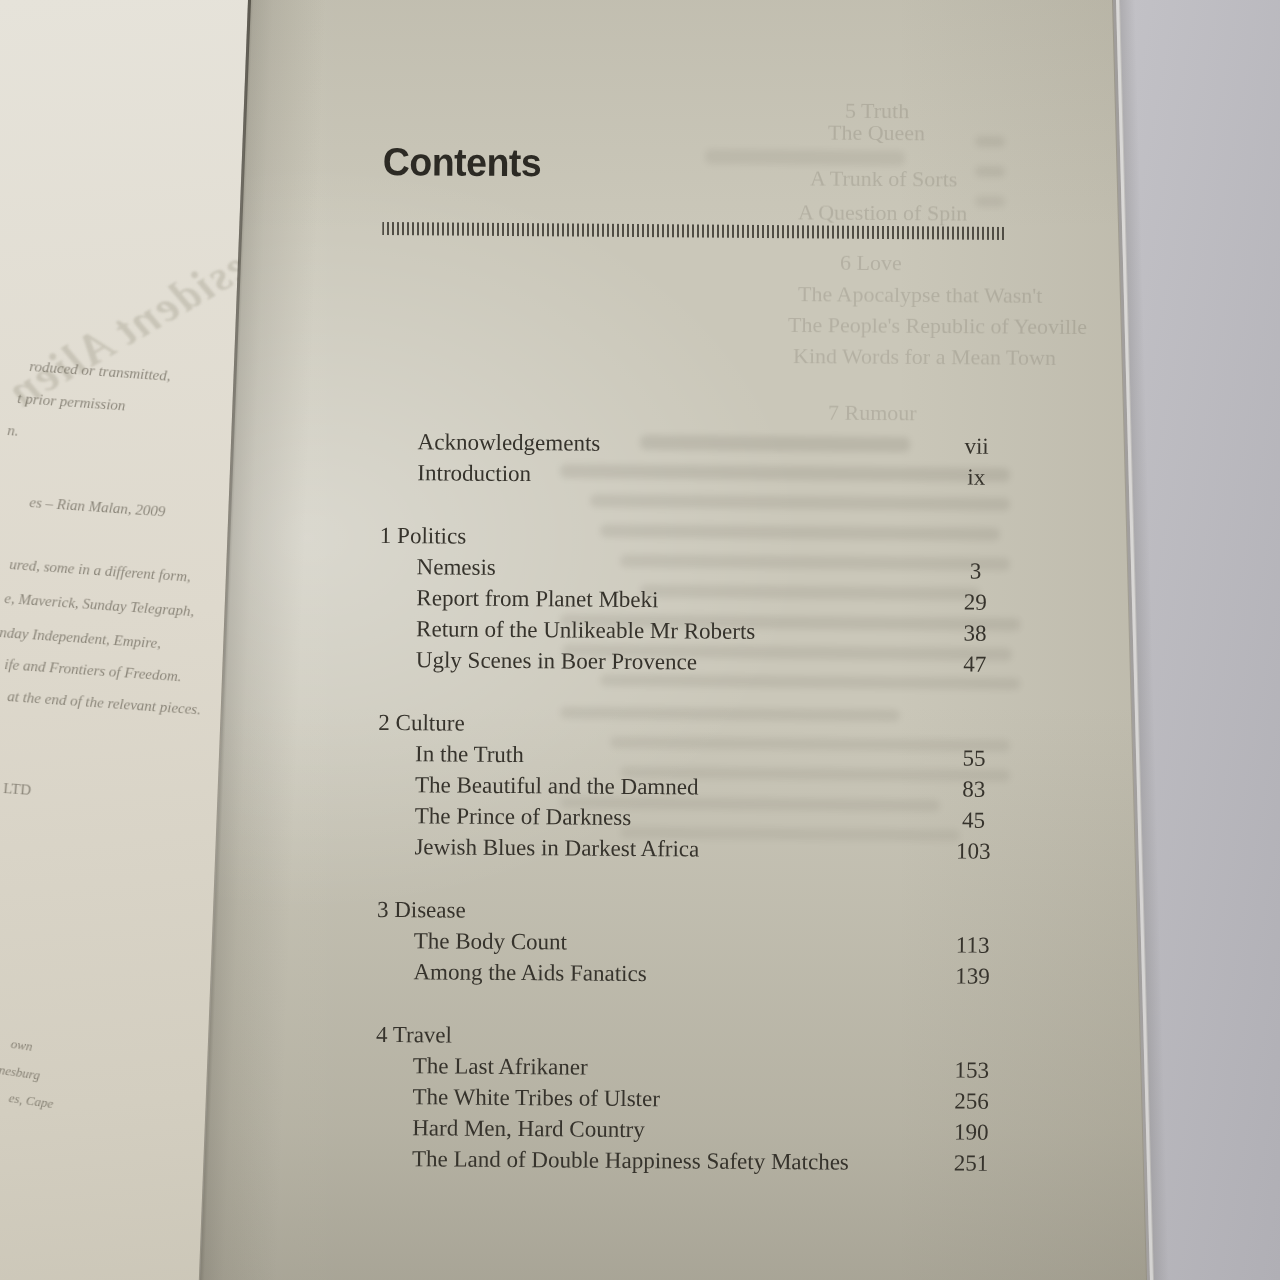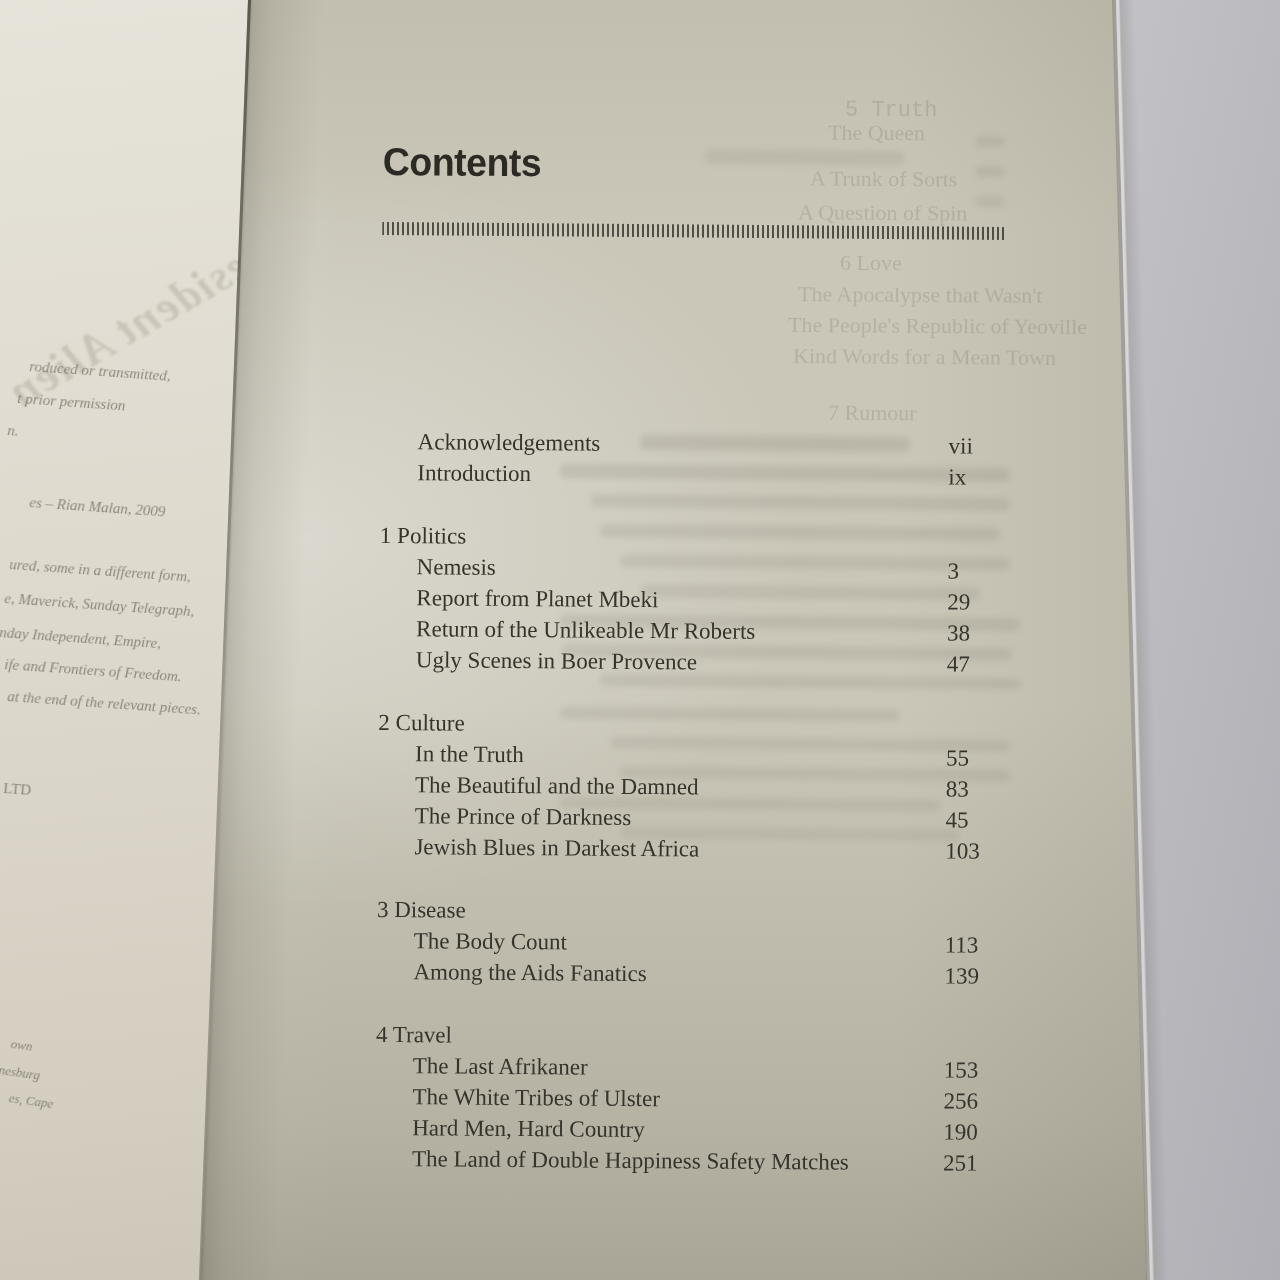--- a/index.html
+++ b/index.html
@@ -59,21 +59,21 @@
   .content{position:absolute;left:383px;top:140px;width:624px;
     transform:rotate(0.45deg);transform-origin:0 0;color:#36332c;}
   .page-title{position:absolute;left:0;top:0;margin:0;
     font-family:"Liberation Sans",sans-serif;font-weight:600;font-size:39px;
     letter-spacing:-0.5px;color:#2c2a24;transform:scaleX(0.96);transform-origin:0 0;}
   .rule{position:absolute;left:0;top:82px;width:624px;height:13px;opacity:0.88;
     background:repeating-linear-gradient(90deg,#403d35 0 2px,rgba(0,0,0,0) 2px 5px);}
   .toc{position:absolute;left:0;top:286px;width:624px;font-size:23px;line-height:31px;}
   .toc-row{display:flex;justify-content:space-between;}
   .toc-row .t{white-space:nowrap;}
-  .toc-row .n{text-align:left;min-width:56px;}
+  .toc-row .n{text-align:center;min-width:56px;}
   .indent{padding-left:37px;}
   .section{margin-top:32px;}
   .sec-head{line-height:31px;}
 </style>
 </head>
 <body>
 
 <div class="scene">
 
   <div class="backdrop"></div>
@@ -91,21 +91,21 @@
     <div class="lp-frag" style="left:8px;top:688px;">at the end of the relevant pieces.</div>
     <div class="lp-frag plain" style="left:4px;top:780px;">LTD</div>
     <div class="lp-frag small" style="left:12px;top:1036px;">own</div>
     <div class="lp-frag small" style="left:0px;top:1062px;">nesburg</div>
     <div class="lp-frag small" style="left:10px;top:1090px;">es, Cape</div>
   </div>
 
   <div class="main-page">
     <div class="shading"></div>
 
-    <div class="ghost-line" style="left:845px;top:98px;font-family:Liberation Mono, monospace;">5 Truth</div>
+    <div class="ghost-line" style="left:845px;top:98px;">5 Truth</div>
     <div class="ghost-line" style="left:828px;top:120px;">The Queen</div>
     <div class="ghost-line" style="left:810px;top:166px;">A Trunk of Sorts</div>
     <div class="ghost-line" style="left:798px;top:200px;">A Question of Spin</div>
     <div class="ghost-line" style="left:840px;top:250px;">6 Love</div>
     <div class="ghost-line" style="left:798px;top:282px;">The Apocalypse that Wasn't</div>
     <div class="ghost-line" style="left:788px;top:313px;">The People's Republic of Yeoville</div>
     <div class="ghost-line" style="left:793px;top:344px;">Kind Words for a Mean Town</div>
     <div class="ghost-line" style="left:828px;top:400px;">7 Rumour</div>
 
     <div class="smudge" style="left:705px;top:150px;width:200px;height:15px;opacity:0.09;"></div>

